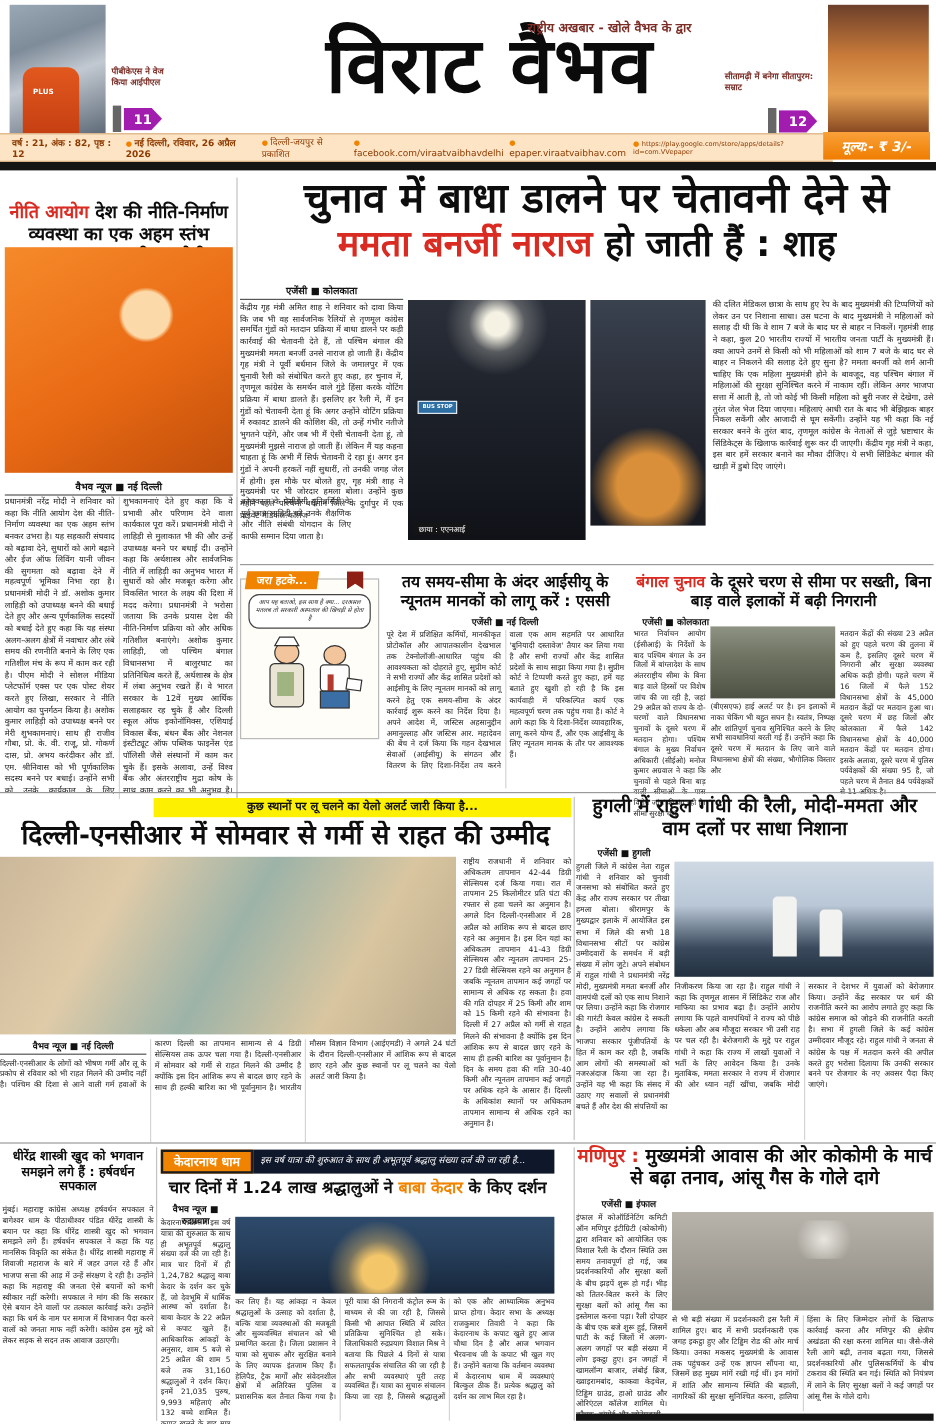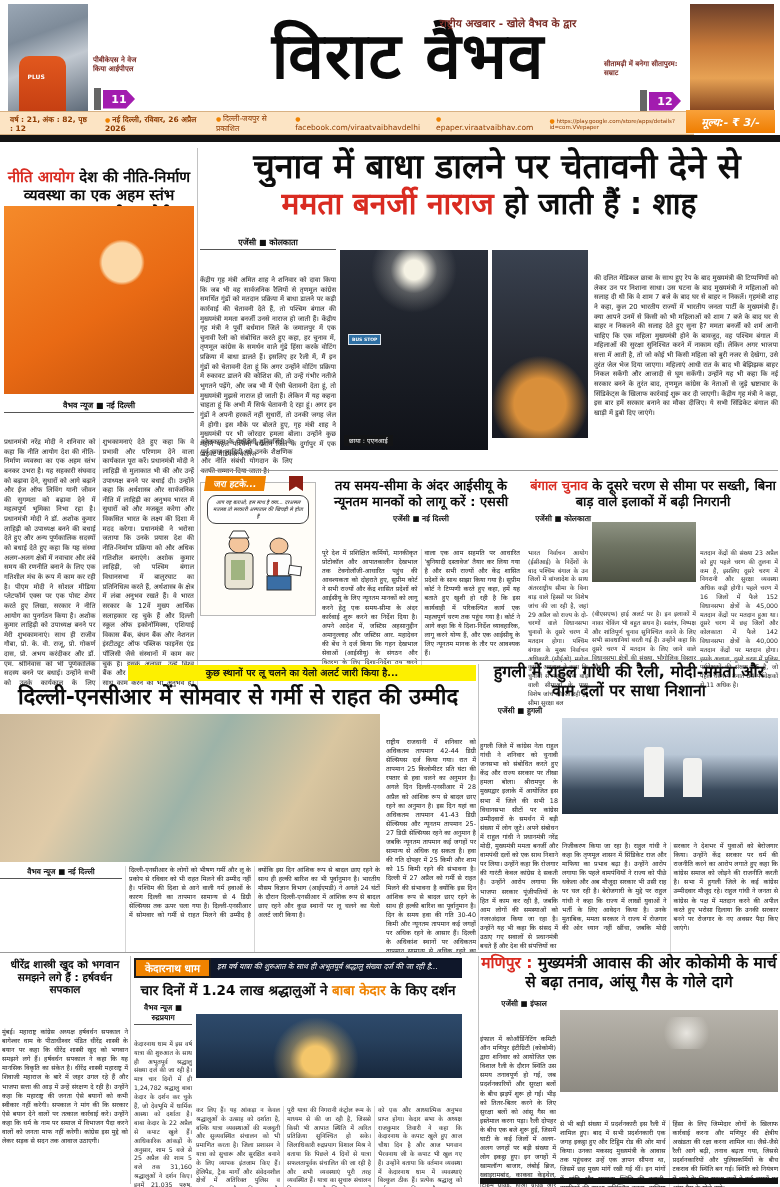--- a/index.html
+++ b/index.html
@@ -1,20 +1,20 @@
 <!DOCTYPE html>
 <html><head>
 <meta charset="utf-8">
 <style>
   html,body{margin:0;padding:0;background:#e8e8e8;}
   .page{position:relative;width:780px;height:1187px;background:#ffffff;overflow:hidden;
         font-family:"DejaVu Sans",sans-serif;color:#1c1c1c;}
   .abs{position:absolute;}
   .photo{position:absolute;overflow:hidden;}
-  .body-text{font-size:6.8px;line-height:1.42;text-align:justify;color:#222;margin-top:24px;}
+  .body-text{font-size:6.8px;line-height:1.42;text-align:justify;color:#222;}
   .hl{font-weight:bold;color:#0d0d0d;text-align:center;line-height:1.2;}
   .red{color:#d92b21;}
   .orange-t{color:#f08300;}
   .maroon{color:#7b2d26;}
   .byline{font-weight:bold;font-size:7.5px;color:#111;text-align:center;}
   .byline-rule{border-bottom:1px solid #555;padding-bottom:2px;}
   .hr{position:absolute;height:1px;background:#9a9a9a;}
   .vline{position:absolute;width:1px;background:#c2c2c2;}
   .cols2{column-count:2;column-gap:7px;column-rule:1px solid #d5d5d5;}
   .cols3{column-count:3;column-gap:7px;column-rule:1px solid #d5d5d5;}
@@ -22,21 +22,21 @@
   
   .title{font-weight:bold;font-size:64px;letter-spacing:1px;color:#0b0b0b;text-align:center;line-height:1.0;}
   .tagline{font-size:10.5px;font-weight:bold;text-align:center;}
   .teaser-cap{font-size:7px;font-weight:bold;line-height:1.3;}
   .badge-row{display:flex;align-items:center;}
   .badge-bar{width:7px;height:22px;background:#666;margin-right:2px;}
   .page-badge{background:#a21caf;color:#fff;font-weight:bold;font-size:11px;width:32px;height:19px;
     display:flex;align-items:center;justify-content:center;
     clip-path:polygon(0 0,72% 0,100% 50%,72% 100%,0 100%);}
   .datestrip{background:#fce4c4;border-top:1px solid #d8b183;border-bottom:1px solid #d8b183;
-    display:flex;align-items:center;font-size:7.5px;color:#8d3a00;padding-left:10px;gap:16px;}
+    display:flex;align-items:center;font-size:7.5px;color:#8d3a00;padding-left:10px;gap:4px;}
   .strip-item+.strip-item::before{content:"● ";color:#f08300;font-size:6px;}
   .price{background:linear-gradient(180deg,#f9a13a,#ef7d00);color:#fff;font-weight:bold;font-size:11px;
     display:flex;align-items:center;justify-content:center;font-style:italic;}
   .blackbar{position:absolute;background:#141414;}
   
   .ph-player{background:linear-gradient(160deg,#9aa7b5 0%,#7e8b99 30%,#c2c9d1 55%,#5d6977 100%);}
   .jersey{position:absolute;bottom:0;left:14%;width:58%;height:52%;background:linear-gradient(180deg,#e2581e,#c63f12);
     border-radius:10px 10px 0 0;}
   .jersey-txt{position:absolute;top:30%;left:18%;color:#fff;font-size:6px;font-weight:bold;}
   .ph-event{background:linear-gradient(180deg,#6c3f2a,#c97b3a 40%,#e7a254 70%,#8a4a22);}

